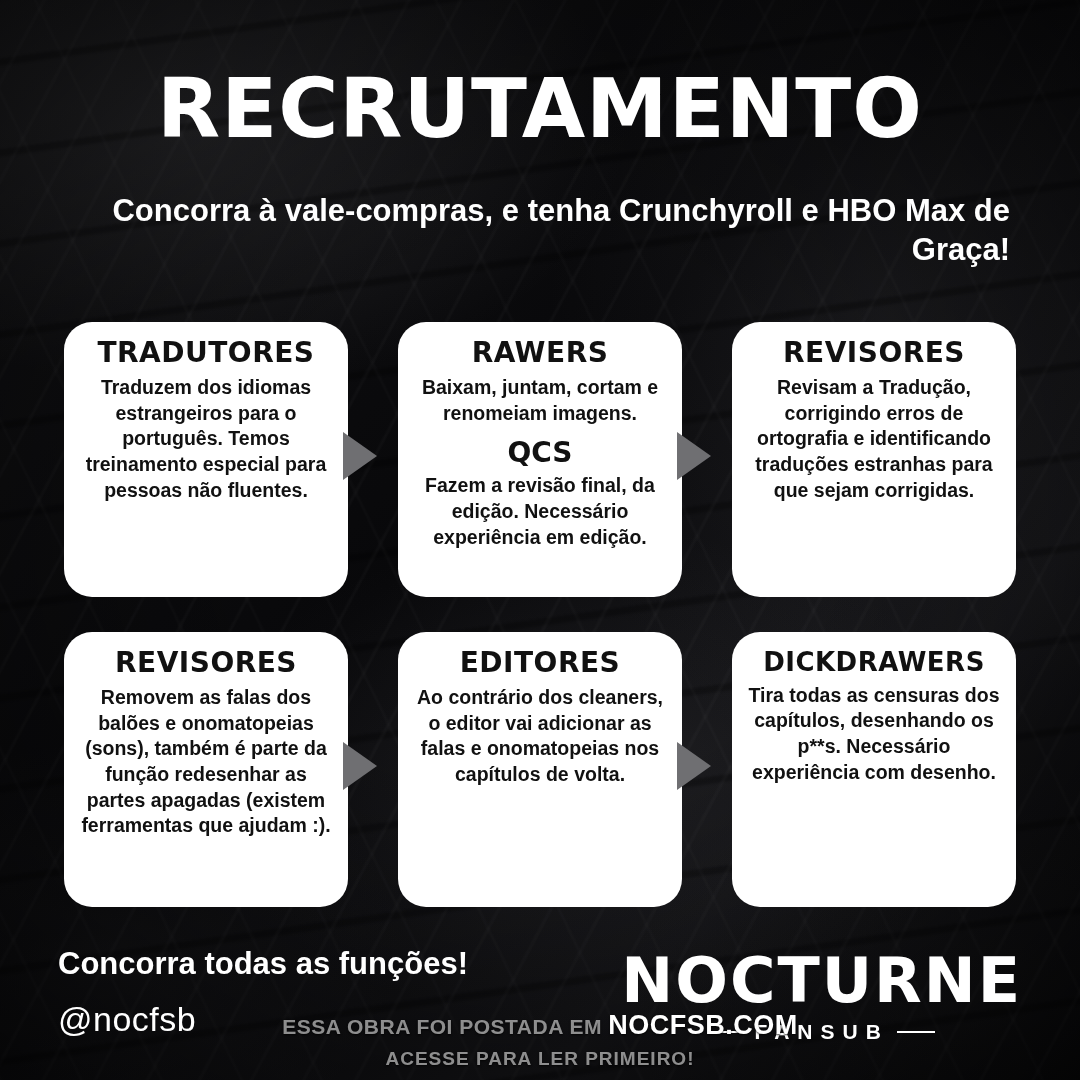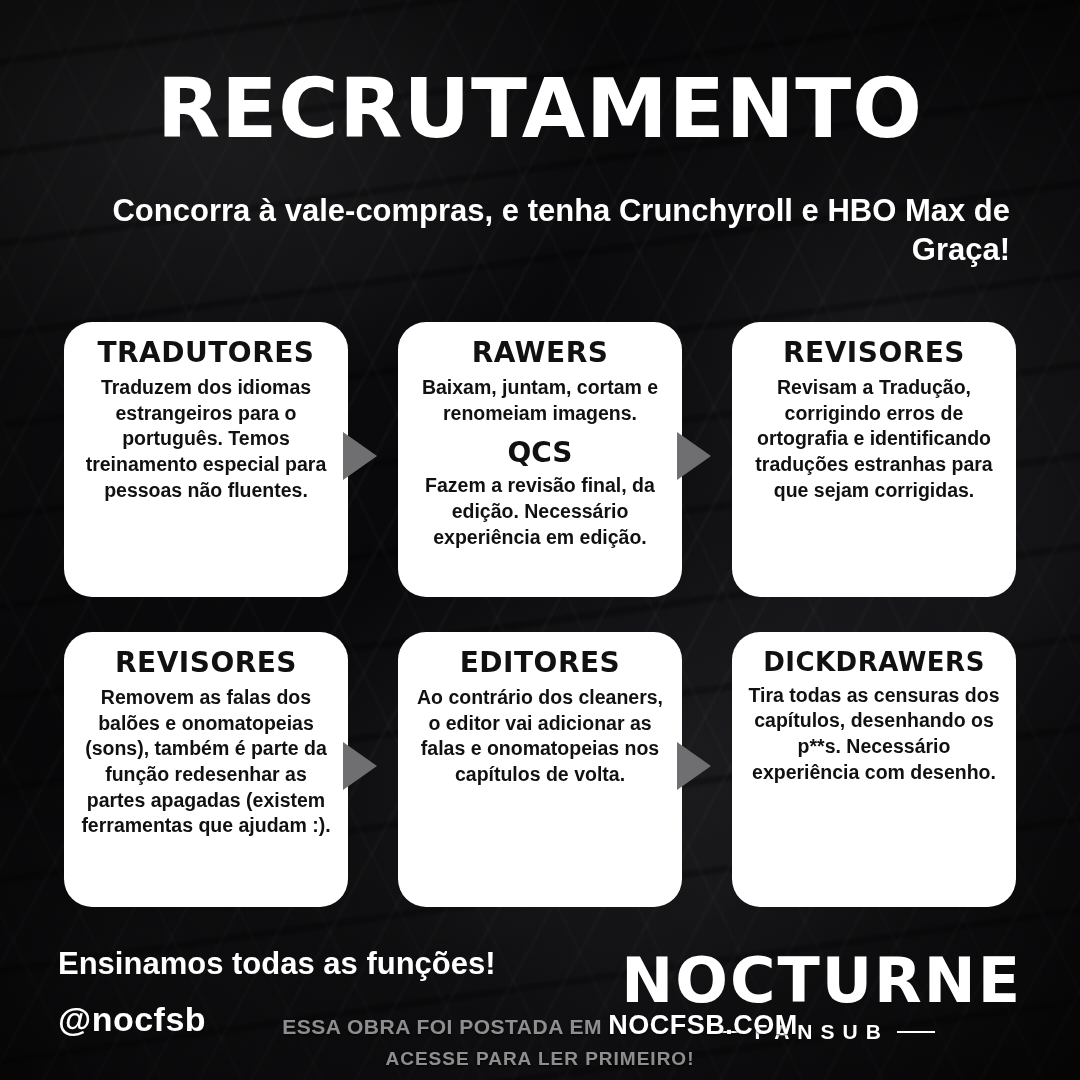--- a/index.html
+++ b/index.html
@@ -154,21 +154,21 @@
     color: #ffffff;
     font-size: 31px;
     font-weight: bold;
   }
   .footer-handle {
     position: absolute;
     left: 58px;
     top: 1000px;
     color: #ffffff;
     font-size: 34px;
-    font-weight: bold;
+    font-weight: normal;
     letter-spacing: 0.5px;
   }
 
   .logo {
     position: absolute;
     right: 58px;
     top: 950px;
     text-align: center;
     color: #ffffff;
   }
@@ -268,21 +268,21 @@
         <div class="card-body">Tira todas as censuras dos capítulos, desenhando os p**s. Necessário experiência com desenho.</div>
       </div>
 
     </div>
 
     <div class="arrow r1a"></div>
     <div class="arrow r1b"></div>
     <div class="arrow r2a"></div>
     <div class="arrow r2b"></div>
 
-    <div class="footer-note">Ensinamos todas as funções!</div>
+    <div class="footer-note">Concorra todas as funções!</div>
     <div class="footer-handle">@nocfsb</div>
 
     <div class="logo">
       <div class="logo-name">NOCTURNE</div>
       <div class="logo-rule">
         <span class="bar"></span>
         <span class="logo-sub">FANSUB</span>
         <span class="bar"></span>
       </div>
     </div>

